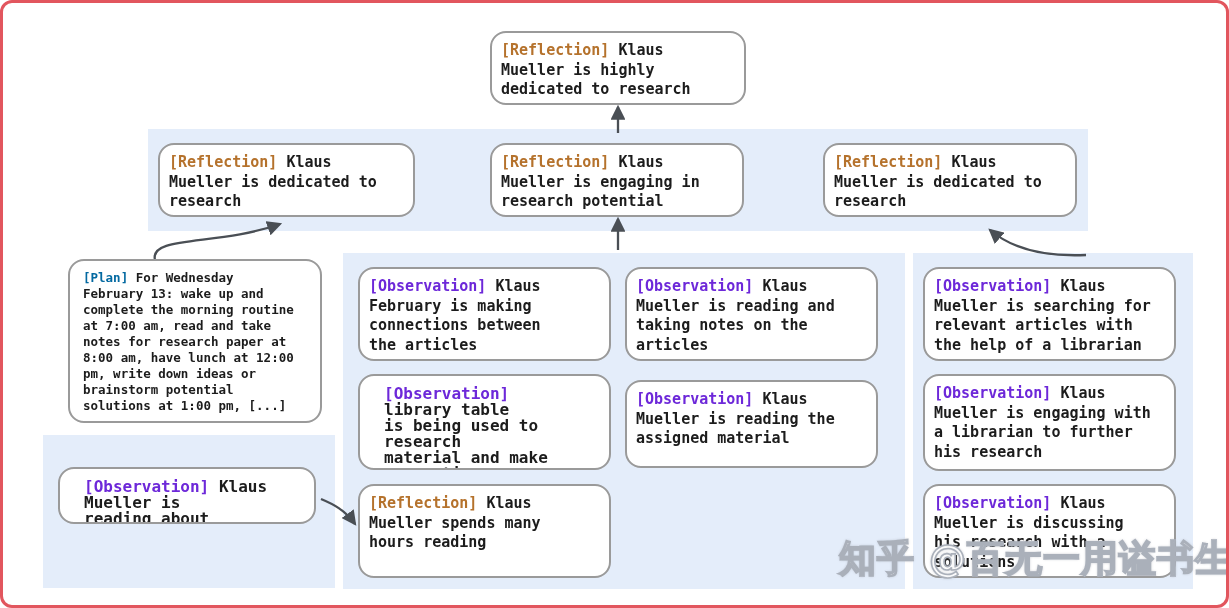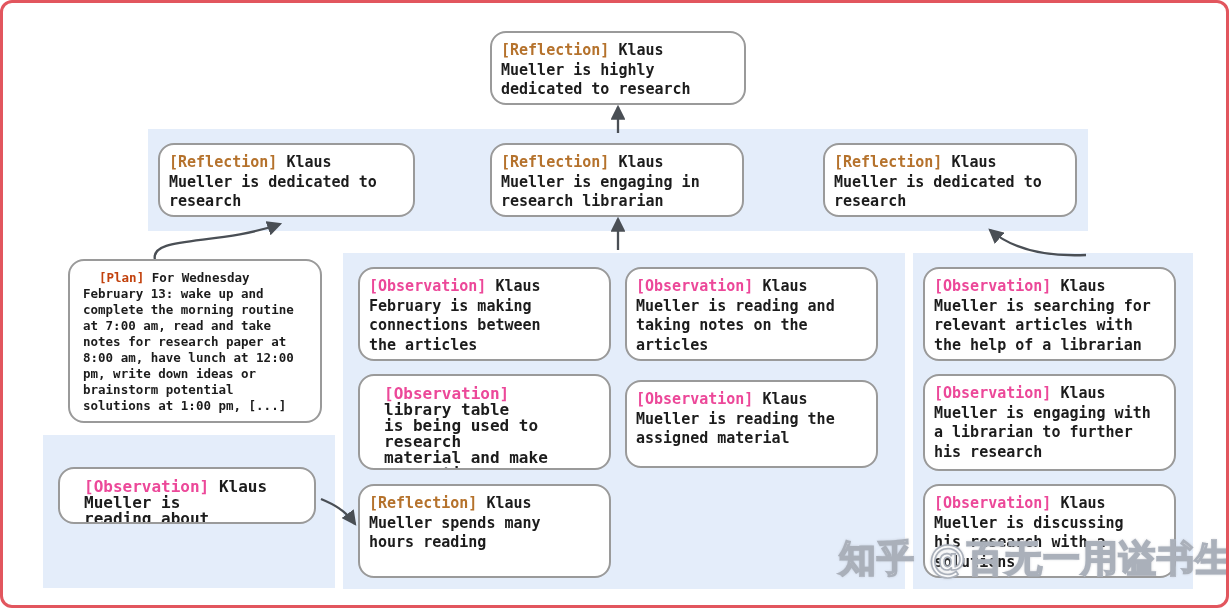--- a/index.html
+++ b/index.html
@@ -30,22 +30,22 @@
     color: #1c1c1c;
     font-weight: bold;
     padding: 8px 9px;
     overflow: hidden;
   }
   .node.big   { font-size: 15px;   line-height: 19.5px; }
   .node.small { font-size: 16px; line-height: 16px; padding: 10px 24px; }
   .node.plan  { font-size: 12.5px; line-height: 16px; padding: 9px 13px; }
   .txt { white-space: pre-line; }
   .tag.reflection  { color: #b5722c; }
-  .tag.plan        { color: #c2410c; margin-left: 16px; }
-  .tag.observation { color: #ec4899; }
+  .tag.plan        { color: #0369a1; }
+  .tag.observation { color: #6d28d9; }
 
   .watermark {
     position: absolute; z-index: 4;
     left: 836px; top: 531px;
     font-family: "DejaVu Sans", "Liberation Sans", sans-serif;
     font-size: 37px; font-weight: bold; letter-spacing: 1px;
     color: rgba(255,255,255,0.92);
     -webkit-text-stroke: 1.6px #aab0ba;
     text-shadow: 0 0 3px rgba(150,156,168,0.85);
     white-space: nowrap;
@@ -81,21 +81,21 @@
   </div>
 
   <div class="node big" style="left:155px;top:140px;width:257px;height:74px">
     <span class="tag reflection">[Reflection]</span> <span class="txt">Klaus
 Mueller is dedicated to
 research</span>
   </div>
   <div class="node big" style="left:487px;top:140px;width:254px;height:74px">
     <span class="tag reflection">[Reflection]</span> <span class="txt">Klaus
 Mueller is engaging in
-research librarian</span>
+research potential</span>
   </div>
   <div class="node big" style="left:820px;top:140px;width:254px;height:74px">
     <span class="tag reflection">[Reflection]</span> <span class="txt">Klaus
 Mueller is dedicated to
 research</span>
   </div>
 
   <div class="node plan" style="left:65px;top:256px;width:254px;height:164px">
     <span class="tag plan">[Plan]</span> <span class="txt">For Wednesday
 February 13: wake up and

